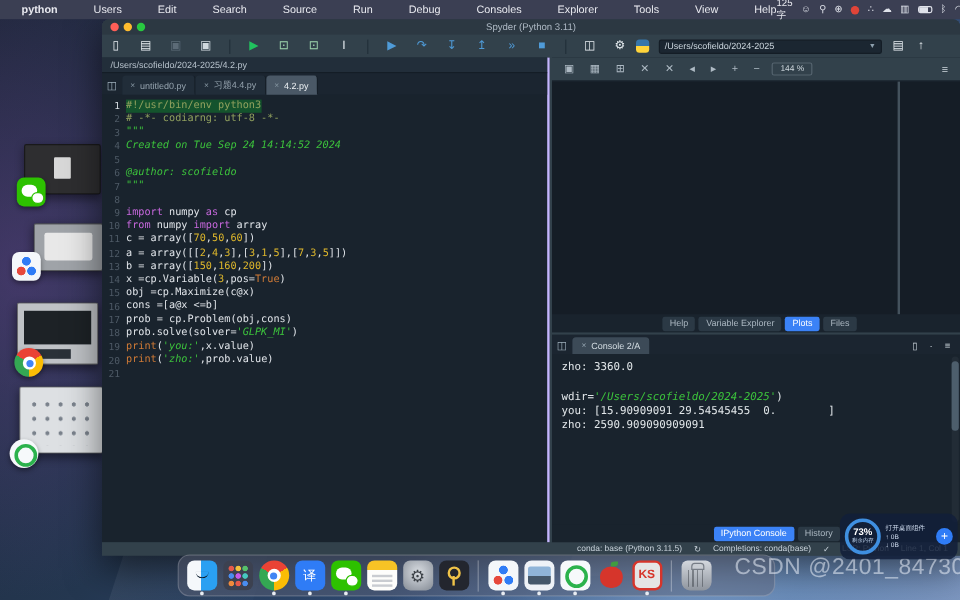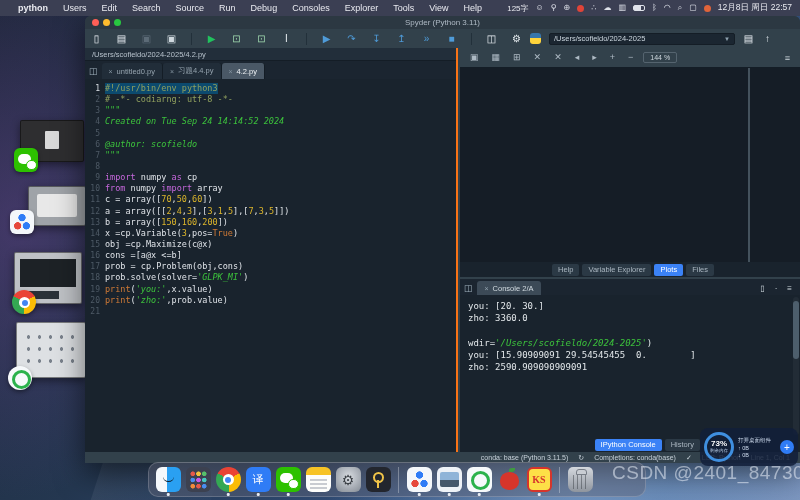--- a/index.html
+++ b/index.html
@@ -13,21 +13,21 @@
       radial-gradient(ellipse 420px 260px at 72% 96%, rgba(150,190,235,.55), transparent 60%),
       radial-gradient(ellipse 300px 420px at 2% 45%, rgba(110,70,150,.45), transparent 65%),
       linear-gradient(128deg, #1c2638 0%, #243750 38%, #33507c 66%, #53729f 88%, #7b94bd 100%);
   }
   .streak { position:absolute; background:linear-gradient(100deg, rgba(220,230,245,.25), rgba(120,150,200,.08)); transform:skewX(-18deg); border-radius:8px; }
 
   
   #menubar { position:absolute; left:0; top:0; width:800px; height:16px; background:#3b3f53;
     display:flex; align-items:center; color:#e9eaf0; font-size:9px; padding:0 8px; z-index:60; }
   #menubar .apple { font-size:10px; margin-right:10px; }
-  #menu-items { display:flex; gap:15px; align-items:center; }
+  #menu-items { display:flex; gap:30px; align-items:center; }
   #menu-items .appname { font-weight:bold; }
   #menu-right { margin-left:auto; display:flex; align-items:center; gap:7px; }
   #menu-status-icons { display:flex; gap:7px; align-items:center; }
   .mi { display:inline-block; font-size:8px; color:#dfe2ea; line-height:1; }
   .mi.record-icon, .mi.screen-dot-icon { width:7px; height:7px; border-radius:50%; }
   .mi.record-icon { background:#e04438; }
   .mi.screen-dot-icon { background:#e0643a; }
   .mi.battery-icon { width:12px; height:6px; border:1px solid #dfe2ea; border-radius:2px; background:linear-gradient(90deg,#dfe2ea 0 70%, transparent 70%); }
 
   
@@ -41,33 +41,33 @@
   .tl { position:absolute; top:3px; width:7px; height:7px; border-radius:50%; }
   #wintitle { position:absolute; left:0; right:0; top:2px; text-align:center; font-size:8px; color:#aeb9c4; }
 
   #toolbar { position:absolute; left:0; top:13px; right:0; height:19px; background:#32414b; display:flex; align-items:center; padding:0 6px; gap:8px; }
   .ti { display:inline-block; font-size:10px; line-height:1; text-align:center; min-width:11px; cursor:default; }
   .tsep { width:1px; height:12px; background:#22303a; }
   #pathbox { width:186px; height:12px; background:#1b2631; border:1px solid #141d26; border-radius:2px; color:#ccd6de; font-size:7.5px; display:flex; align-items:center; padding:0 4px; }
   #pathbox .caret { margin-left:auto; color:#8ea0ae; font-size:6px; }
 
   
-  #edcol { position:absolute; left:0; top:32px; width:373px; bottom:11px; background:#19232d; border-right:2px solid #f97316; }
+  #edcol { position:absolute; left:0; top:32px; width:373px; bottom:11px; background:#19232d; border-right:2px solid #c4b5fd; }
   #breadcrumb { height:13px; background:#222e3a; color:#b7c2cc; font-size:7.5px; display:flex; align-items:center; padding:0 7px; border-bottom:1px solid #141d26; }
   #tabbar { height:18px; background:#1b2530; display:flex; align-items:flex-end; padding-left:2px; }
   #paneicon-ed { color:#9fb0bc; font-size:9px; margin:0 4px 3px 2px; }
   .etab { height:16px; display:flex; align-items:center; gap:4px; padding:0 7px; font-size:7.5px; color:#95a3ae; background:#212d39; border-right:1px solid #141d26; border-radius:3px 3px 0 0; }
   .etab.active { background:#4a5866; color:#eef2f5; }
   .etab .x { font-size:7px; color:#8494a0; }
   #editor { position:absolute; left:0; top:31px; right:0; bottom:0; overflow:hidden; font-family:"DejaVu Sans Mono", monospace; font-size:8.5px; padding-top:4px; }
   .crow { display:flex; height:11.15px; line-height:11.15px; white-space:pre; }
   .gut { width:20px; text-align:right; padding-right:5px; color:#4e5a66; flex:none; font-size:8px; }
   .crow.hl .gut { color:#d9dfe4; }
   .ctext { white-space:pre; }
-  .crow.hl .ctext { background:#0c4a6e; }
+  .crow.hl .ctext { background:#14532d; }
   .tk-com { color:#90a05e; }
   .tk-str { color:#3cc23c; font-style:italic; }
   .tk-kw  { color:#c768dd; }
   .tk-num { color:#ddb62b; }
   .tk-bi  { color:#cf7a36; }
   .tk-plain { color:#dfe3e8; }
 
   
   #rightcol { position:absolute; left:375px; top:32px; right:0; bottom:11px; background:#19232d; }
   #plots-toolbar { height:20px; background:#32414b; display:flex; align-items:center; gap:10px; padding:0 10px; border-bottom:1px solid #141d26; }
@@ -124,21 +124,21 @@
   .d-circles { background:#f4f7fa; }
   .d-circles:before { content:""; position:absolute; inset:0;
     background-image:radial-gradient(circle at 50% 32%, #2f7cf6 3.4px, transparent 3.9px), radial-gradient(circle at 32% 66%, #e6483c 3.4px, transparent 3.9px), radial-gradient(circle at 68% 66%, #2f7cf6 3.4px, transparent 3.9px); }
   .d-preview { background:#eef2f7; }
   .d-preview:before { content:""; position:absolute; left:3px; top:5px; right:3px; height:15px; border-radius:2px; background:linear-gradient(180deg,#8fb4d8 0 55%, #45586b 55%); }
   .d-greenring { background:#f6f9fb; }
   .d-greenring:before { content:""; position:absolute; left:4px; top:4px; width:13px; height:13px; border:3.5px solid #2bb24c; border-radius:50%; }
   .d-redapp { background:transparent; }
   .d-redapp:before { content:""; position:absolute; left:3px; top:5px; width:19px; height:18px; background:#d6352b; border-radius:48% 48% 46% 46%; }
   .d-redapp:after { content:""; position:absolute; left:12px; top:1px; width:6px; height:4px; background:#3f9c3f; border-radius:60% 0 60% 0; }
-  .d-seal { background:#fde047; border:2px solid #d6352b; color:#d6352b; font-size:10px; font-weight:bold; font-family:Liberation Serif, serif; }
+  .d-seal { background:#e5e5e5; border:2px solid #d6352b; color:#d6352b; font-size:10px; font-weight:bold; font-family:Liberation Sans, sans-serif; }
   .d-trash { background:linear-gradient(180deg,#d4d8de,#8f959e); border-radius:5px 5px 7px 7px; }
   .d-trash:before { content:""; position:absolute; left:5px; top:8px; right:5px; bottom:3px;
     background:repeating-linear-gradient(90deg, rgba(60,65,72,.5) 0 1px, transparent 1px 4px); }
   .d-trash:after { content:""; position:absolute; left:8px; top:2px; width:9px; height:4px; border:1.5px solid #777d86; border-radius:3px 3px 0 0; background:#c9cdd3; }
 
   
   #memwidget { position:absolute; left:700px; top:428px; width:98px; height:38px; background:rgba(18,30,58,.85); border-radius:8px; z-index:50; display:flex; align-items:center; padding:2px 4px; gap:4px; }
   #memring { width:30px; height:30px; border-radius:50%; border:3px solid #3f8fe0; display:flex; flex-direction:column; align-items:center; justify-content:center; color:#fff; flex:none; }
   #mempct { font-size:8px; font-weight:bold; line-height:1; }
   #memlabel { font-size:4.5px; color:#bcd0ea; line-height:1; margin-top:1px; }
@@ -328,21 +328,20 @@
             <span style="font-size:7px;color:#93a3af">×</span>
             <span>Console 2/A</span>
           </div>
           <div id="console-top-icons">
               <span>▯</span>
               <span>·</span>
               <span>≡</span>
             </div>
         </div>
         <div id="console-body">
-            <div class="cline"><span class="tk-out">you: [20. 30.]</span></div>
             <div class="cline"><span class="tk-out">zho: 3360.0</span></div>
             <div class="cline"></div>
             <div class="cline"><span class="tk-out">wdir=</span><span class="tk-str">'/Users/scofieldo/2024-2025'</span><span class="tk-out">)</span></div>
             <div class="cline"><span class="tk-out">you: [15.90909091 29.54545455  0.        ]</span></div>
             <div class="cline"><span class="tk-out">zho: 2590.909090909091</span></div>
             <div class="cline"></div>
           </div>
         <div id="con-scroll">
             <div id="con-thumb"></div>
           </div>

